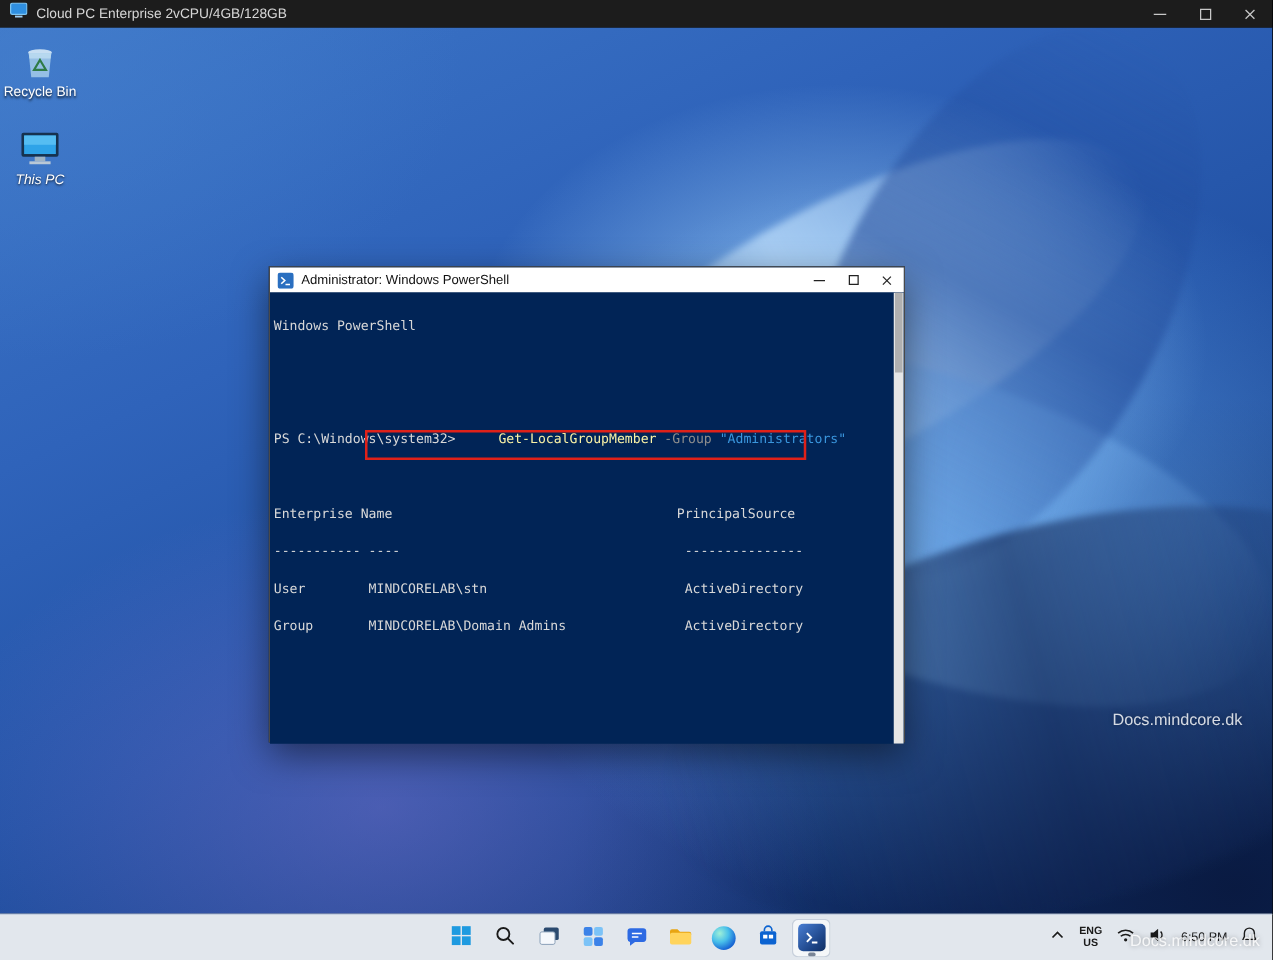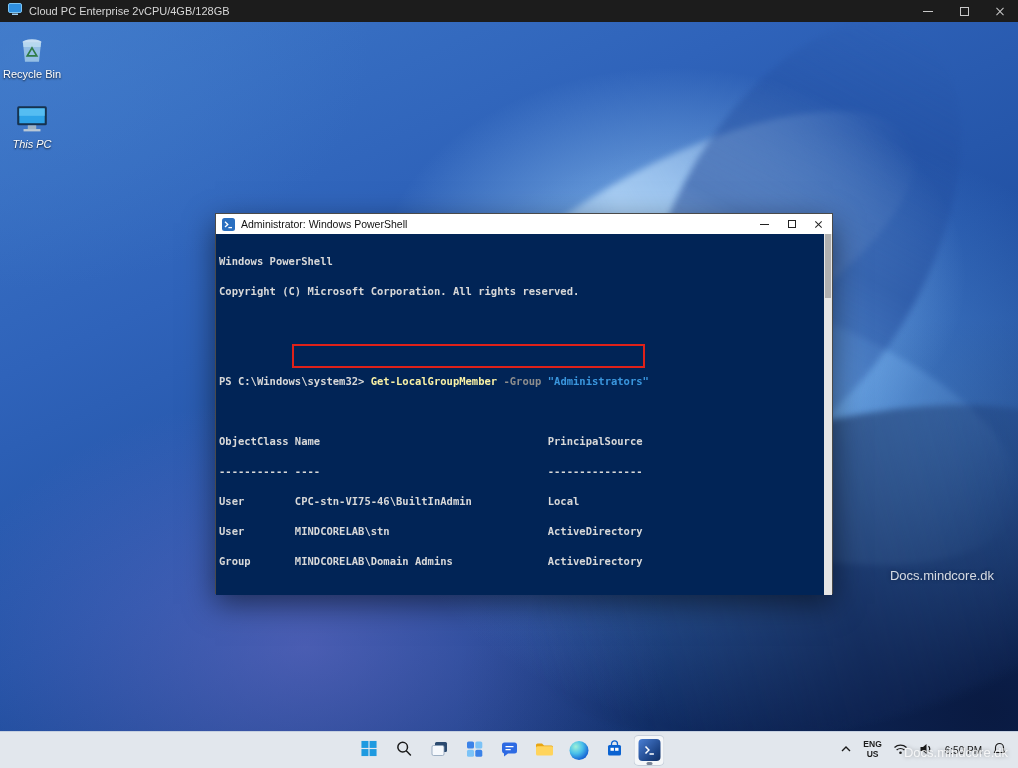--- a/index.html
+++ b/index.html
@@ -47,38 +47,38 @@
   .dt-recycle { left:0px; top:10px; }
   .dt-thispc  { left:0px; top:80px;font-style:italic; }
 
   
   .watermark { position:absolute; color:rgba(255,255,255,0.82); font-size:13px;
     text-shadow:0 0 4px rgba(0,0,0,0.35); z-index:60; pointer-events:none;text-align:right; }
   .wm-desktop { right:24px; top:546px; }
   .wm-bottom  { right:10px; top:745px; }
 
   
-  .ps-window { position:absolute; left:215px; top:191px; width:618px; height:381px;
+  .ps-window { position:absolute; left:215px; top:191px; width:509px; height:381px;
     border:1px solid #4a4a4a; box-shadow:0 10px 28px rgba(0,0,0,0.5); background:#012456; z-index:20; }
   .ps-titlebar { height:20px; background:#ffffff; display:flex; align-items:center; }
   .ps-ticon { margin-left:6px; display:flex; }
   .ps-title { margin-left:6px; font-size:10.5px; color:#111; flex:1; white-space:nowrap; overflow:hidden; }
   .ps-controls { display:flex; height:100%; }
   .ps-btn { width:27px; height:20px; display:flex; align-items:center; justify-content:center; color:#222; background:transparent; border:none; }
   .ps-btn .glyph-min { width:9px; }
   .ps-btn .glyph-max { width:8px; height:8px; }
   .ps-btn .glyph-x { width:9px; height:9px; }
   .ps-btn .glyph-x::before,.ps-btn .glyph-x::after { width:9px; top:4px; }
 
   .ps-body { position:relative; width:100%; height:361px; background:var(--ps-background,#012456); overflow:hidden; }
   .console { position:absolute; left:0; top:0; right:8px; bottom:0; padding:2px 0 0 3px;
     font-family:"DejaVu Sans Mono", monospace; font-size:10.5px; line-height:10px;
     color:var(--ps-foreground,#d8d8d8); white-space:pre; overflow:hidden; }
-  .cline { height:10px;font-weight:bold; }
-  .c-cmd   { color:var(--ps-cmdlet,#f9f1a5); }
+  .cline { height:10px; }
+  .c-cmd   { color:var(--ps-cmdlet,#f9f1a5);margin-left:28px; }
   .c-param { color:var(--ps-parameter,#8d8d8d); }
   .c-str   { color:var(--ps-string,#3a96dd); }
 
   .highlight-box { position:absolute; left:76px; top:110px; width:353px; height:24px;
     border:2px solid var(--ps-highlight-box,#e02020); pointer-events:none; }
 
   .ps-scrollbar { position:absolute; right:0; top:0; bottom:0; width:8px; background:#e6e6e6; }
   .ps-scroll-thumb { position:absolute; top:0; left:1px; width:6px; height:64px; background:#b0b0b0; }
 
   
@@ -182,28 +182,26 @@
             </button>
           <button class="ps-btn">
               <span class="glyph-x"></span>
             </button>
         </div>
       </div>
 
       <div class="ps-body">
         <div class="console">
           <div class="cline">Windows PowerShell</div>
-          <div class="cline">Copyright (C) Microsoft Corporation. All rights reserved.</div>
           <div class="cline"></div>
           <div class="cline"></div>
           <div class="cline"><span>PS C:\Windows\system32&gt; </span><span class="c-cmd">Get-LocalGroupMember</span><span class="c-param"> -Group</span><span class="c-str"> "Administrators"</span></div>
           <div class="cline"></div>
-          <div class="cline">ObjectClass Name                                    PrincipalSource</div>
+          <div class="cline">Enterprise Name                                    PrincipalSource</div>
           <div class="cline">----------- ----                                    ---------------</div>
-          <div class="cline">User        CPC-stn-VI75-46\BuiltInAdmin            Local</div>
           <div class="cline">User        MINDCORELAB\stn                         ActiveDirectory</div>
           <div class="cline">Group       MINDCORELAB\Domain Admins               ActiveDirectory</div>
           
           
           
           
         </div>
 
         <div class="highlight-box"></div>
 

